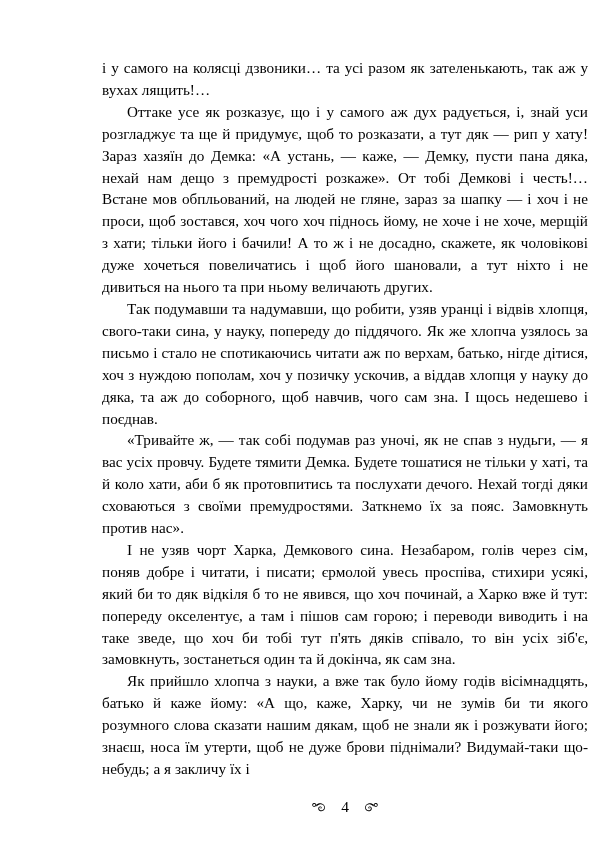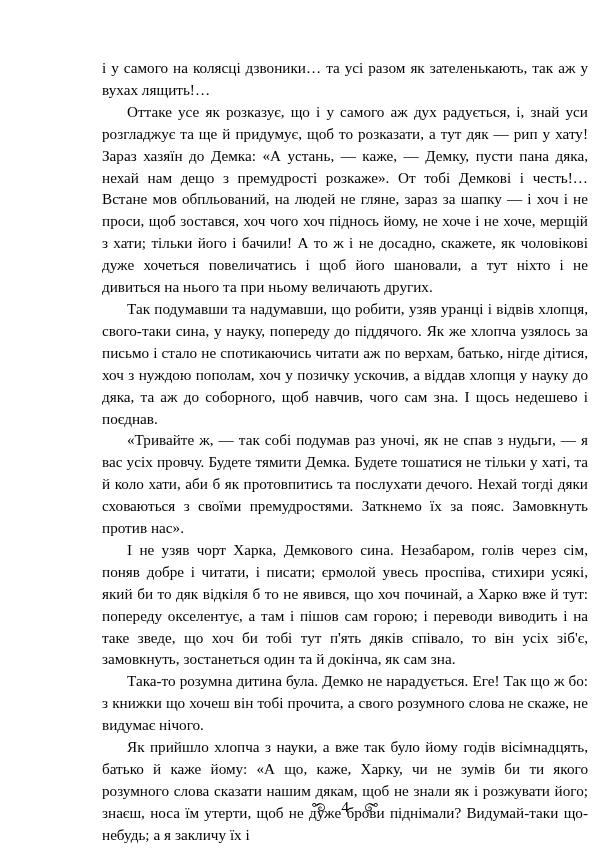--- a/index.html
+++ b/index.html
@@ -86,21 +86,20 @@
 <body>
 
 <div class="page">
 
   <div class="text-block">
     <p class="para first">і у самого на колясці дзвоники… та усі разом як зателенькають, так аж у вухах лящить!…</p>
     <p class="para">Оттаке усе як розказує, що і у самого аж дух радується, і, знай уси розгладжує та ще й придумує, щоб то розказати, а тут дяк — рип у хату! Зараз хазяїн до Демка: «А устань, — каже, — Демку, пусти пана дяка, нехай нам дещо з премудрості розкаже». От тобі Демкові і честь!… Встане мов обпльований, на людей не гляне, зараз за шапку — і хоч і не проси, щоб зостався, хоч чого хоч піднось йому, не хоче і не хоче, мерщій з хати; тільки його і бачили! А то ж і не досадно, скажете, як чоловікові дуже хочеться повеличатись і щоб його шановали, а тут ніхто і не дивиться на нього та при ньому величають других.</p>
     <p class="para">Так подумавши та надумавши, що робити, узяв уранці і відвів хлопця, свого-таки сина, у науку, попереду до піддячого. Як же хлопча узялось за письмо і стало не спотикаючись читати аж по верхам, батько, нігде дітися, хоч з нуждою пополам, хоч у позичку ускочив, а віддав хлопця у науку до дяка, та аж до соборного, щоб навчив, чого сам зна. І щось недешево і поєднав.</p>
     <p class="para">«Тривайте ж, — так собі подумав раз уночі, як не спав з нудьги, — я вас усіх провчу. Будете тямити Демка. Будете тошатися не тільки у хаті, та й коло хати, аби б як протовпитись та послухати дечого. Нехай тогді дяки сховаються з своїми премудростями. Заткнемо їх за пояс. Замовкнуть против нас».</p>
     <p class="para">І не узяв чорт Харка, Демкового сина. Незабаром, голів через сім, поняв добре і читати, і писати; єрмолой увесь проспіва, стихири усякі, який би то дяк відкіля б то не явився, що хоч починай, а Харко вже й тут: попереду окселентує, а там і пішов сам горою; і переводи виводить і на таке зведе, що хоч би тобі тут п'ять дяків співало, то він усіх зіб'є, замовкнуть, зостанеться один та й докінча, як сам зна.</p>
-    <p class="para">Така-то розумна дитина була. Демко не нарадується. Еге! Так що ж бо: з книжки що хочеш він тобі прочита, а свого розумного слова не скаже, не видумає нічого.</p>
     <p class="para">Як прийшло хлопча з науки, а вже так було йому годів вісімнадцять, батько й каже йому: «А що, каже, Харку, чи не зумів би ти якого розумного слова сказати нашим дякам, щоб не знали як і розжувати його; знаєш, носа їм утерти, щоб не дуже брови піднімали? Видумай-таки що-небудь; а я закличу їх і</p>
   </div>
 
   <div class="footer">
     <span class="ornament left">
       <svg viewBox="0 0 19 14" xmlns="http://www.w3.org/2000/svg">
         <path d="M3.2 3.0 C1.2 3.0 0.6 5.0 1.8 6.2 C2.9 7.3 4.8 6.9 5.2 5.4 C5.6 3.9 4.6 3.0 3.2 3.0 Z
                  M3.3 4.0 C4.1 4.0 4.6 4.6 4.4 5.3 C4.1 6.2 2.9 6.4 2.3 5.7 C1.7 5.0 2.2 4.0 3.3 4.0 Z" fill="#000000"></path>
         <path d="M5.0 5.0 C6.6 3.4 8.6 2.8 10.6 3.4 C13.0 4.1 14.4 6.3 13.8 8.5 C13.3 10.5 11.3 11.7 9.4 11.2
                  C7.8 10.8 6.9 9.3 7.3 7.9 C7.6 6.8 8.7 6.2 9.7 6.5 C10.4 6.7 10.8 7.4 10.6 8.0

